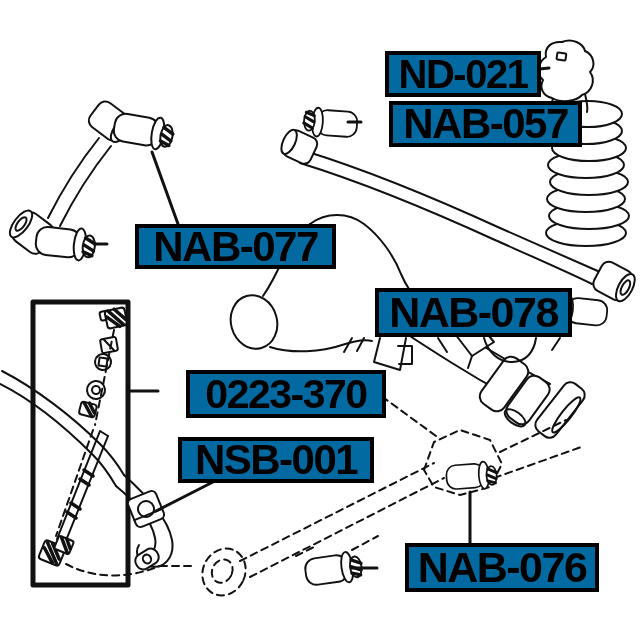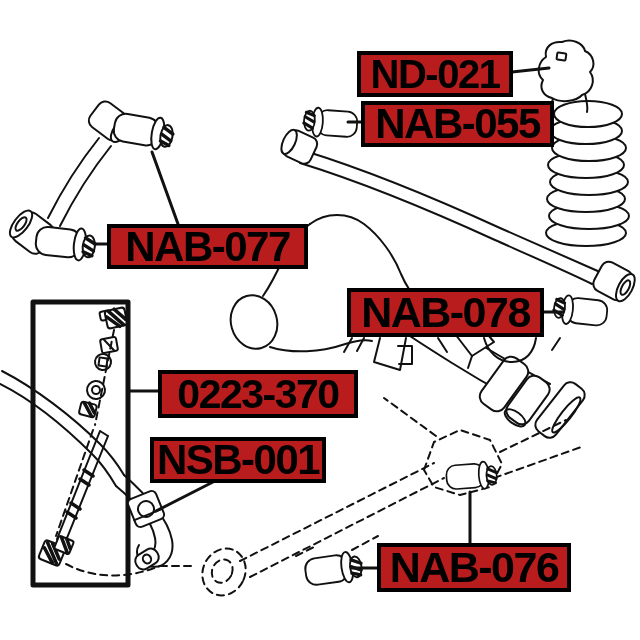--- a/index.html
+++ b/index.html
@@ -13,30 +13,31 @@
     fill:none;stroke:#111;stroke-width:2;stroke-linecap:round;stroke-linejoin:round;
   }
   #art .wf{fill:#fff;}
   #art .dash{stroke-dasharray:7 5;}
   #art .hatch{stroke-width:3.5;}
   #art .leader{stroke-width:3;}
   #art .kitbox{stroke-width:5;}
   .label{
     position:absolute;z-index:2;box-sizing:border-box;
     display:flex;align-items:center;justify-content:center;
-    background:#b91c1c;border:4px solid #000;color:#000;
+    background:#0369a1;border:4px solid #000;color:#000;
     font-weight:700;font-size:42px;letter-spacing:-1.5px;line-height:1;
     white-space:nowrap;
+    margin-left:28px;
   }
   #nd021 {left:357px;top:51px; width:156px;height:46px;font-size:40px;}
   #nab079{left:361px;top:101px;width:193px;height:46px;}
   #nab077{left:107px;top:224px;width:201px;height:45px;}
   #nab078{left:347px;top:288px;width:197px;height:49px;font-size:43px;text-align:center;}
   #p0223 {left:158px;top:370px;width:200px;height:48px;font-size:41px;}
-  #nsb001{left:150px;top:437px;width:176px;height:46px;}
+  #nsb001{left:150px;top:437px;width:196px;height:46px;}
   #nab076{left:377px;top:543px;width:194px;height:49px;font-size:43px;}
 </style>
 </head>
 <body>
 
 <div id="canvas">
 
   <svg id="art" width="640" height="640" viewBox="0 0 640 640">
     <defs>
       <g id="bushing">
@@ -213,20 +214,20 @@
       <path class="leader" d="M96,244 L107,244"></path>
       <path class="leader" d="M543,312 L563,312"></path>
       <path class="leader" d="M128,391 L158,391"></path>
       <path class="leader" d="M213,482 L156,511"></path>
       <path class="leader" d="M352,568 L377,568"></path>
       <path class="leader" d="M470,492 L470,543"></path>
     </g>
   </svg>
 
   <div class="label" id="nd021">ND-021</div>
-  <div class="label" id="nab079">NAB-055</div>
+  <div class="label" id="nab079">NAB-057</div>
   <div class="label" id="nab077">NAB-077</div>
   <div class="label" id="nab078">NAB-078</div>
   <div class="label" id="p0223">0223-370</div>
   <div class="label" id="nsb001">NSB-001</div>
   <div class="label" id="nab076">NAB-076</div>
 
 </div>
 
 </body></html>

